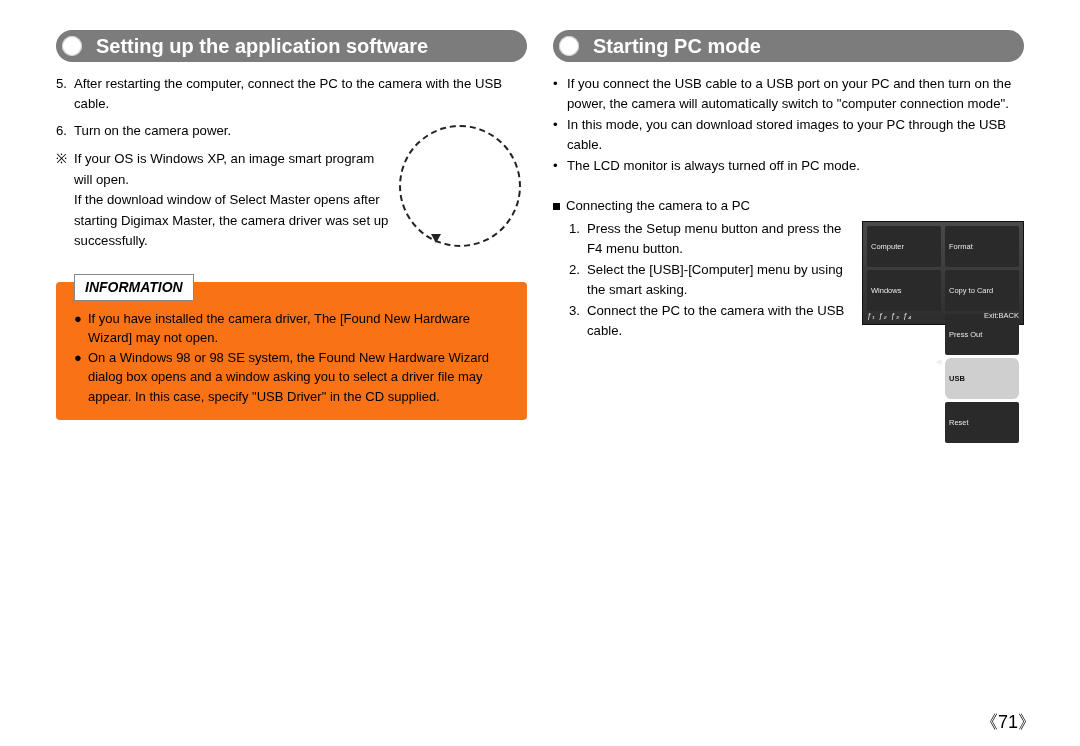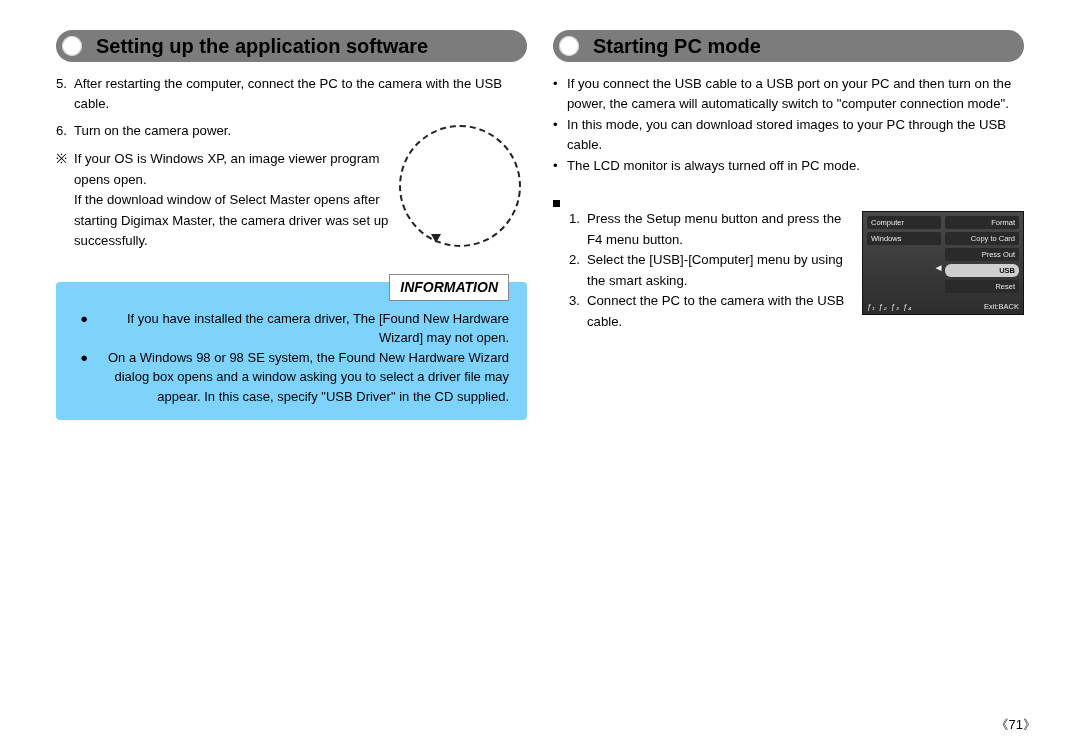--- a/index.html
+++ b/index.html
@@ -38,21 +38,21 @@
   .header-dot {
     width: 20px;
     height: 20px;
     border-radius: 50%;
     background: #ffffff;
     flex-shrink: 0;
     margin-right: 14px;
     box-shadow: inset 0 0 0 1px #ccc;
   }
   .header-title {
-    color: #000000;
+    color: #ffffff;
     font-weight: bold;
     font-size: 20px;
   }
   .body-text {
     font-size: 13.2px;
     line-height: 1.55;
     color: #000;
   }
   .step {
     display: flex;
@@ -81,27 +81,26 @@
     left: 30px;
     bottom: 2px;
     border-top: 9px solid #222;
     border-left: 5px solid transparent;
     border-right: 5px solid transparent;
   }
   .note-sym {
     font-family: "Segoe UI Symbol", Arial, sans-serif;
   }
   .info-box {
-    background: #7dd3fc;
+    background: #f97316;
     border-radius: 4px;
     margin-top: 30px;
     padding: 0 18px 14px 18px;
     font-size: 13px;
     line-height: 1.5;
-    text-align: right;
   }
   .info-label-wrap {
     position: relative;
     top: -8px;
     display: inline-block;
     background: #ffffff;
     border: 1px solid #888;
     padding: 2px 10px;
   }
   .info-label {
@@ -137,26 +136,26 @@
   }
   .cs-left, .cs-right {
     flex: 1;
     display: flex;
     flex-direction: column;
     gap: 3px;
   }
   .cs-cell {
     background: #2a2a2a;
     border-radius: 2px;
-    padding: 2px 4px;
+    padding: 16px 4px;
     font-size: 7.5px;
     line-height: 1.2;
     text-align: left;
   }
-  .cs-right .cs-cell { text-align: right; }
+  .cs-right .cs-cell { }
   .cs-cell.sel {
     background: #cfcfcf;
     color: #111;
     font-weight: bold;
     position: relative;
     border-radius: 6px;
   }
   .cs-cell.sel::before {
     content: "◀";
     position: absolute;
@@ -181,21 +180,21 @@
     margin-top: 20px;
     font-size: 13.2px;
   }
   .sub-head .sq {
     width: 7px; height: 7px; background: #000; display: inline-block; margin-top: 4px;
   }
   .page-num {
     position: absolute;
     right: 44px;
     bottom: 12px;
-    font-size: 13px;
+    font-size: 18px;
   }
 </style>
 </head>
 <body>
 
 <div class="page">
   <div class="cols">
 
     <div class="col">
       <div class="header-bar">
@@ -213,21 +212,21 @@
           <div class="lefttext">
             <div class="step">
               <span class="num">6.</span>
               <div>
                 <div>Turn on the camera power.</div>
               </div>
             </div>
             <div class="step" style="margin-top:8px;">
               <span class="num note-sym">※</span>
               <div>
-                <div>If your OS is Windows XP, an image viewer program opens open.</div>
+                <div>If your OS is Windows XP, an image smart program will open.</div>
                 <div>If the download window of Select Master opens after starting Digimax Master, the camera driver was set up successfully.</div>
               </div>
             </div>
           </div>
           <div class="figure-circle"></div>
         </div>
       </div>
 
       <div class="info-box">
         <div class="info-label-wrap">
@@ -259,20 +258,21 @@
           <span class="dot">•</span>
           <span>In this mode, you can download stored images to your PC through the USB cable.</span>
         </div>
         <div class="bul">
           <span class="dot">•</span>
           <span>The LCD monitor is always turned off in PC mode.</span>
         </div>
 
         <div class="sub-head">
           <span class="sq"></span>
+          <span>Connecting the camera to a PC</span>
         </div>
 
         <div style="display:flex; gap:10px; margin-top:2px;">
           <div style="flex:1; padding-left:16px;">
             <div class="step">
               <span class="num">1.</span>
               <span>Press the Setup menu button and press the F4 menu button.</span>
             </div>
             <div class="step">
               <span class="num">2.</span>

